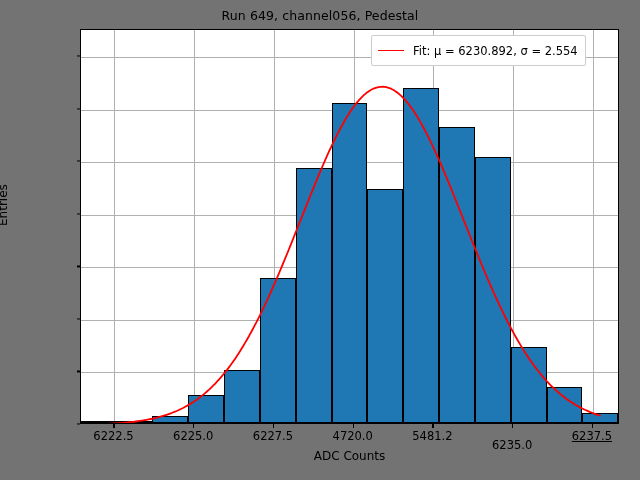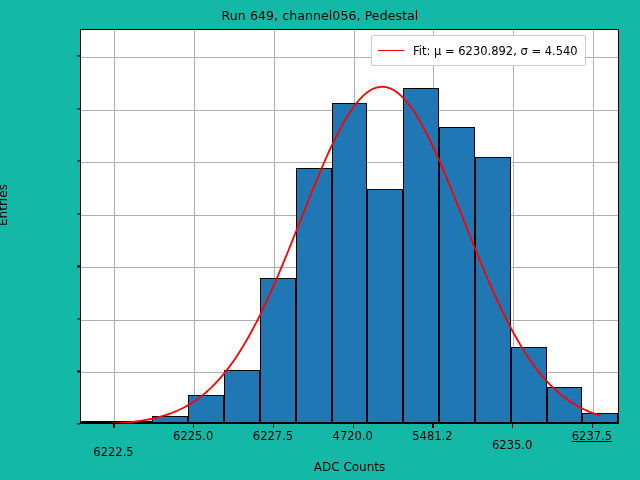--- a/index.html
+++ b/index.html
@@ -10,21 +10,21 @@
   body {
     width: 640px;
     height: 480px;
     font-family: "DejaVu Sans", sans-serif;
     overflow: hidden;
   }
   #figure {
     position: relative;
     width: 640px;
     height: 480px;
-    background: #14b8a6;
+    background: #737373;
   }
   #chart-title {
     position: absolute;
     left: 0;
     top: 8px;
     width: 640px;
     text-align: center;
     font-size: 12.5px;
     color: #000000;
     letter-spacing: 0.1px;
@@ -94,21 +94,20 @@
     background: #000000;
   }
   #xlabel {
     position: absolute;
     left: 80px;
     width: 539px;
     top: 449px;
     text-align: center;
     font-size: 12px;
     color: #000000;
-    margin-top: 11px;
   }
   #ylabel {
     position: absolute;
     left: -4px;
     top: 226px;
     font-size: 12px;
     color: #000000;
     transform: rotate(-90deg);
     transform-origin: left top;
     white-space: nowrap;
@@ -164,21 +163,21 @@
       <div class="ytick-mark" style="top: 424px;"></div>
       <div class="ytick-mark" style="top: 371.47px;"></div>
       <div class="ytick-mark" style="top: 318.95px;"></div>
       <div class="ytick-mark" style="top: 266.42px;"></div>
       <div class="ytick-mark" style="top: 213.89px;"></div>
       <div class="ytick-mark" style="top: 161.37px;"></div>
       <div class="ytick-mark" style="top: 108.84px;"></div>
       <div class="ytick-mark" style="top: 56.31px;"></div>
     </div>
   <div id="xtick-labels">
-      <div class="xtick-label" style="left: 113.49px; margin-top: 16px;">6222.5</div>
+      <div class="xtick-label" style="left: 113.49px;">6222.5</div>
       <div class="xtick-label" style="left: 193.22px;">6225.0</div>
       <div class="xtick-label" style="left: 272.96px;">6227.5</div>
       <div class="xtick-label" style="left: 352.69px;">4720.0</div>
       <div class="xtick-label" style="left: 432.42px;">5481.2</div>
       <div class="xtick-label" style="left: 512.16px; margin-top: 9px;">6235.0</div>
       <div class="xtick-label" style="left: 591.89px; text-decoration: underline;">6237.5</div>
     </div>
   <div id="xtick-marks">
       <div class="xtick-mark" style="left: 113.49px;"></div>
       <div class="xtick-mark" style="left: 193.22px;"></div>
@@ -226,17 +225,17 @@
         <div class="bar" style="left: 501.37px; width: 35.72px; height: 10.51px; background: rgb(31, 119, 180); border-color: rgb(0, 0, 0);"></div>
       </div>
     <svg id="fit-curve" preserveAspectRatio="none">
       <path id="fit-path" fill="none" stroke="#ff0000" stroke-width="1.8" stroke-linejoin="round" stroke-linecap="round" d="M3.19,394.58 L5.34,394.54 L7.49,394.49 L9.64,394.44 L11.78,394.38 L13.93,394.32 L16.08,394.26 L18.23,394.19 L20.38,394.11 L22.53,394.03 L24.68,393.93 L26.83,393.83 L28.98,393.73 L31.12,393.61 L33.27,393.48 L35.42,393.35 L37.57,393.20 L39.72,393.04 L41.87,392.87 L44.02,392.68 L46.17,392.48 L48.31,392.26 L50.46,392.03 L52.61,391.78 L54.76,391.51 L56.91,391.22 L59.06,390.91 L61.21,390.58 L63.36,390.23 L65.51,389.85 L67.65,389.44 L69.80,389.00 L71.95,388.54 L74.10,388.04 L76.25,387.52 L78.40,386.95 L80.55,386.36 L82.70,385.72 L84.84,385.04 L86.99,384.32 L89.14,383.56 L91.29,382.75 L93.44,381.89 L95.59,380.99 L97.74,380.03 L99.89,379.01 L102.04,377.94 L104.18,376.81 L106.33,375.62 L108.48,374.37 L110.63,373.05 L112.78,371.66 L114.93,370.20 L117.08,368.67 L119.23,367.06 L121.37,365.37 L123.52,363.61 L125.67,361.76 L127.82,359.83 L129.97,357.81 L132.12,355.71 L134.27,353.51 L136.42,351.22 L138.57,348.84 L140.71,346.36 L142.86,343.78 L145.01,341.11 L147.16,338.33 L149.31,335.46 L151.46,332.48 L153.61,329.39 L155.76,326.21 L157.90,322.92 L160.05,319.52 L162.20,316.02 L164.35,312.41 L166.50,308.70 L168.65,304.89 L170.80,300.97 L172.95,296.95 L175.10,292.83 L177.24,288.61 L179.39,284.29 L181.54,279.88 L183.69,275.37 L185.84,270.78 L187.99,266.10 L190.14,261.33 L192.29,256.49 L194.43,251.57 L196.58,246.58 L198.73,241.52 L200.88,236.40 L203.03,231.22 L205.18,225.99 L207.33,220.72 L209.48,215.40 L211.63,210.06 L213.77,204.68 L215.92,199.29 L218.07,193.88 L220.22,188.47 L222.37,183.06 L224.52,177.66 L226.67,172.28 L228.82,166.92 L230.96,161.60 L233.11,156.32 L235.26,151.08 L237.41,145.91 L239.56,140.80 L241.71,135.77 L243.86,130.83 L246.01,125.98 L248.16,121.23 L250.30,116.58 L252.45,112.06 L254.60,107.66 L256.75,103.40 L258.90,99.28 L261.05,95.31 L263.20,91.50 L265.35,87.86 L267.49,84.39 L269.64,81.09 L271.79,77.98 L273.94,75.07 L276.09,72.35 L278.24,69.84 L280.39,67.53 L282.54,65.44 L284.69,63.56 L286.83,61.90 L288.98,60.47 L291.13,59.27 L293.28,58.30 L295.43,57.56 L297.58,57.05 L299.73,56.78 L301.88,56.74 L304.02,56.94 L306.17,57.37 L308.32,58.04 L310.47,58.94 L312.62,60.07 L314.77,61.43 L316.92,63.02 L319.07,64.82 L321.22,66.85 L323.36,69.09 L325.51,71.54 L327.66,74.19 L329.81,77.05 L331.96,80.10 L334.11,83.33 L336.26,86.75 L338.41,90.34 L340.55,94.10 L342.70,98.02 L344.85,102.10 L347.00,106.31 L349.15,110.67 L351.30,115.15 L353.45,119.76 L355.60,124.48 L357.75,129.30 L359.89,134.21 L362.04,139.22 L364.19,144.30 L366.34,149.46 L368.49,154.67 L370.64,159.94 L372.79,165.25 L374.94,170.60 L377.08,175.97 L379.23,181.37 L381.38,186.78 L383.53,192.19 L385.68,197.60 L387.83,202.99 L389.98,208.38 L392.13,213.73 L394.28,219.06 L396.42,224.34 L398.57,229.59 L400.72,234.78 L402.87,239.92 L405.02,245.00 L407.17,250.01 L409.32,254.95 L411.47,259.82 L413.61,264.61 L415.76,269.32 L417.91,273.94 L420.06,278.48 L422.21,282.92 L424.36,287.26 L426.51,291.52 L428.66,295.67 L430.81,299.72 L432.95,303.67 L435.10,307.52 L437.25,311.26 L439.40,314.90 L441.55,318.43 L443.70,321.86 L445.85,325.19 L448.00,328.41 L450.14,331.52 L452.29,334.53 L454.44,337.44 L456.59,340.25 L458.74,342.96 L460.89,345.56 L463.04,348.07 L465.19,350.48 L467.34,352.80 L469.48,355.03 L471.63,357.16 L473.78,359.21 L475.93,361.16 L478.08,363.04 L480.23,364.83 L482.38,366.54 L484.53,368.17 L486.67,369.73 L488.82,371.21 L490.97,372.62 L493.12,373.96 L495.27,375.24 L497.42,376.45 L499.57,377.60 L501.72,378.68 L503.87,379.72 L506.01,380.69 L508.16,381.62 L510.31,382.49 L512.46,383.31 L514.61,384.09 L516.76,384.82 L518.91,385.51"></path>
     </svg>
   </div>
 
   <div id="legend">
     <div class="legend-row">
       <span class="legend-swatch-line"></span>
-      <span class="legend-label">Fit: μ = 6230.892, σ = 4.540</span>
+      <span class="legend-label">Fit: μ = 6230.892, σ = 2.554</span>
     </div>
   </div>
 
 </div>
 
 </body></html>

